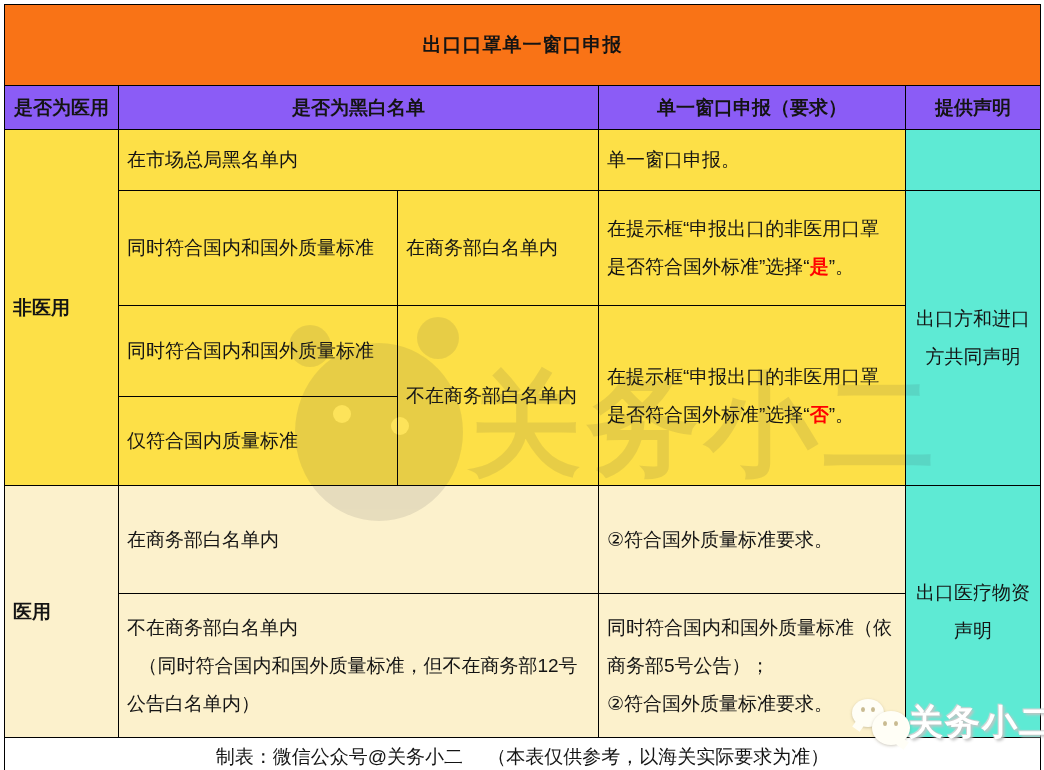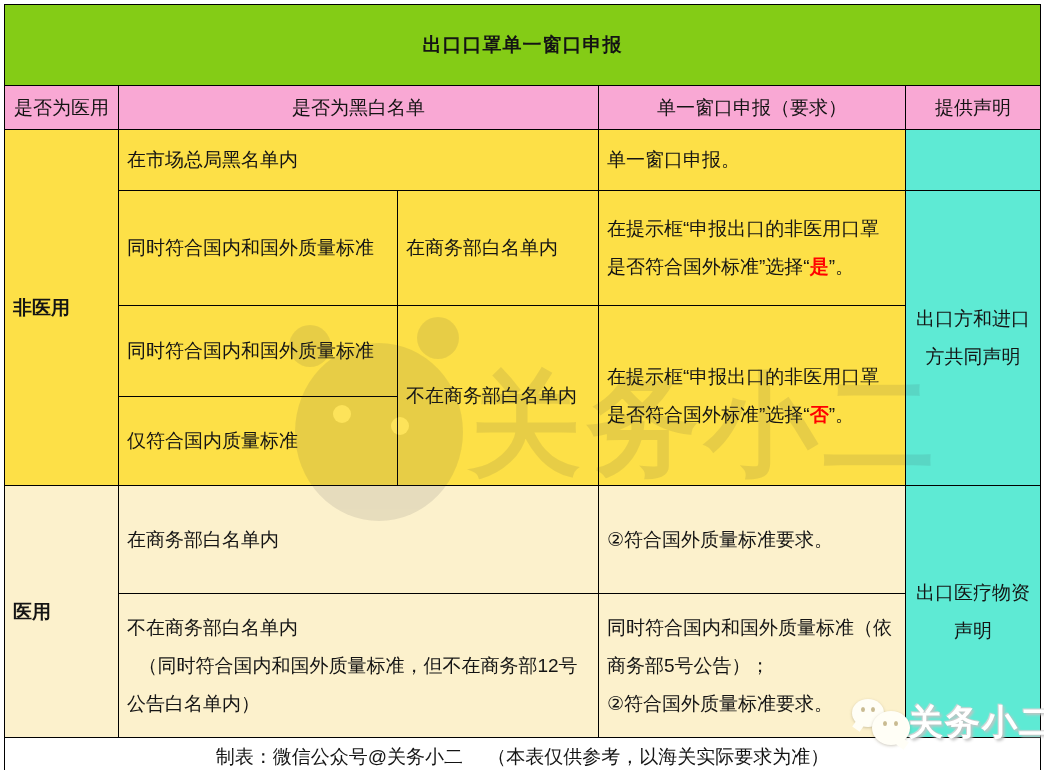--- a/index.html
+++ b/index.html
@@ -15,25 +15,25 @@
     background:#ffffff;
   }
   table.decl td {
     border:1px solid #000000;
     font-size:19px; color:#141414; line-height:38px;
     vertical-align:middle; padding:0 8px;
     word-break:break-all;
   }
 
   td.title-cell {
-    background:#84cc16; color:#ffffff; font-weight:bold;
+    background:#f97316; color:#ffffff; font-weight:bold;
     font-size:30px; text-align:center; letter-spacing:1px; line-height:1.2;margin-top:36px;
   }
   td.head-cell {
-    background:#f9a8d4; color:#ffffff; font-weight:normal;
+    background:#8b5cf6; color:#ffffff; font-weight:bold;
     font-size:20px; text-align:center; padding:0 2px; line-height:1.3;
   }
   td.nm { background:#fde047; }
   td.md { background:#FCF1CC; }
   td.section-label {
     text-align:left; color:#0070C0; font-weight:bold; font-size:21px; line-height:1.4;
   }
   td.statement-cell {
     background:#5eead4; text-align:center; font-size:20px; padding:0 4px; line-height:36px;
   }

